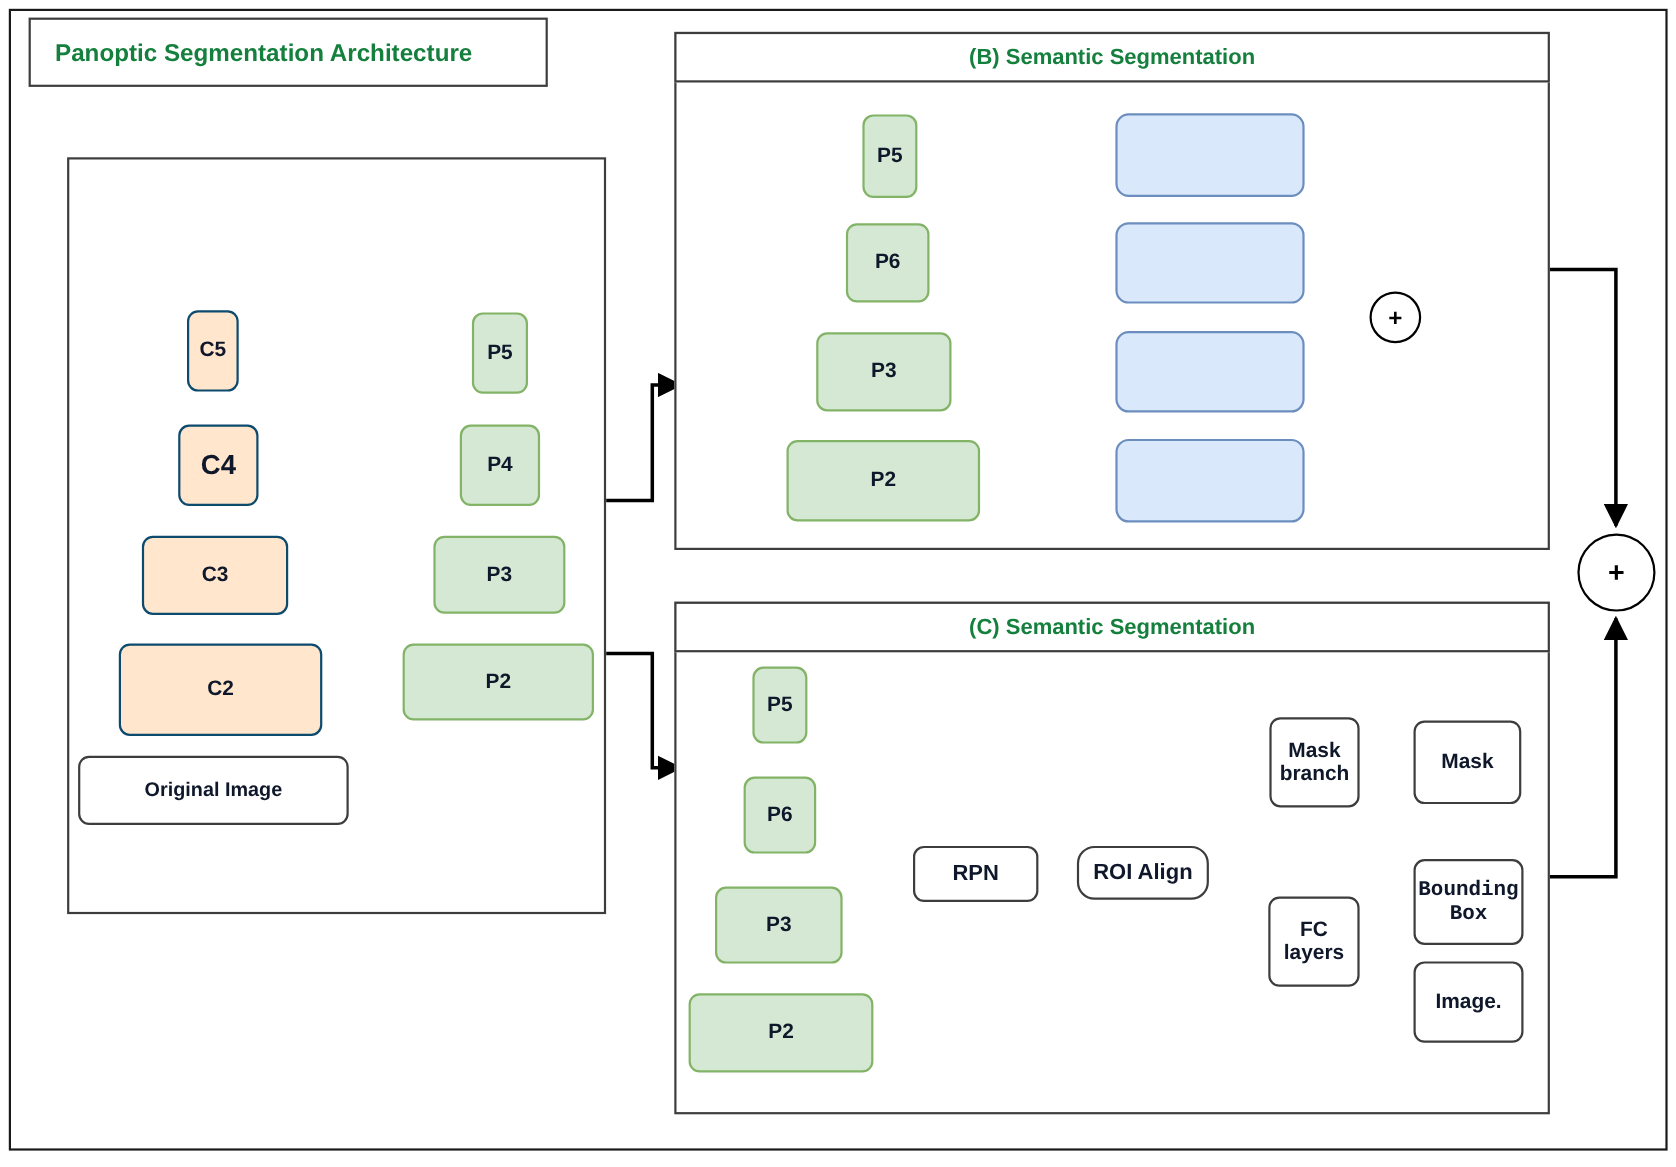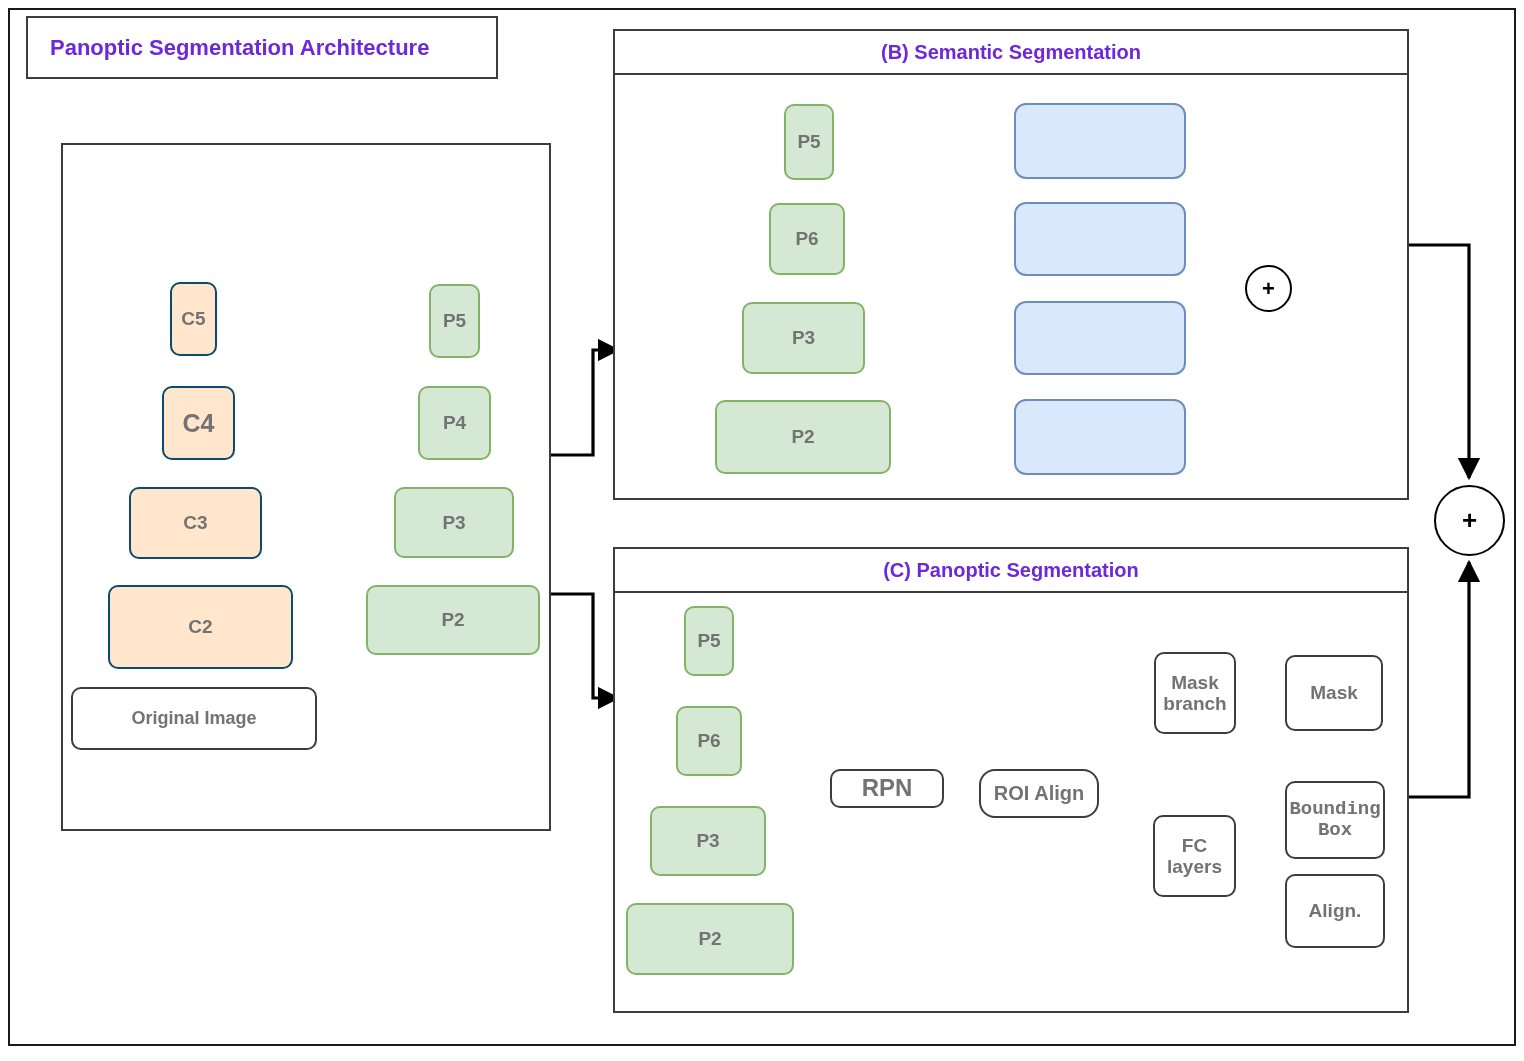--- a/index.html
+++ b/index.html
@@ -3,25 +3,25 @@
 <meta charset="utf-8">
 <style>
   html,body{margin:0;padding:0;background:#ffffff;}
   body{font-family:"Liberation Sans","DejaVu Sans",sans-serif;}
   #canvas{position:relative;width:1524px;height:1061px;background:#fff;overflow:hidden;}
 
   .frame{position:absolute;box-sizing:border-box;background:transparent;}
   .outer-frame{border:2px solid #1a1a1a;}
   .panel{position:absolute;box-sizing:border-box;border:2px solid #3d3d3d;background:#fff;}
   .panel-title{position:absolute;box-sizing:border-box;border:2px solid #3d3d3d;background:#fff;
-      display:flex;align-items:center;justify-content:center;font-weight:bold;color:#6d28d9;}
+      display:flex;align-items:center;justify-content:center;font-weight:bold;color:#15803d;}
   .title-left{justify-content:flex-start;padding-left:22px;}
 
   .node{position:absolute;box-sizing:border-box;display:flex;align-items:center;
-      justify-content:center;text-align:center;font-weight:bold;color:#737373;line-height:1.12;}
+      justify-content:center;text-align:center;font-weight:bold;color:#0f172a;line-height:1.12;}
   .n-orange{background:#ffe6cc;border:2px solid #0c4a6e;border-radius:10px;}
   .n-green{background:#d5e8d4;border:2px solid #82b366;border-radius:10px;}
   .n-blue{background:#dae8fc;border:2px solid #6c8ebf;border-radius:12px;}
   .n-white{background:#ffffff;border:2px solid #3d3d3d;border-radius:10px;}
 
   .plusnode{position:absolute;box-sizing:border-box;border:2px solid #000;border-radius:50%;
       background:#fff;display:flex;align-items:center;justify-content:center;
       font-weight:bold;color:#000;}
 
   svg.wires{position:absolute;left:0;top:0;width:1524px;height:1061px;pointer-events:none;}
@@ -117,41 +117,41 @@
   <div class="node n-green" style="left:715px;top:400px;width:176px;height:74px;font-size:19px;">P2</div>
 
   <div class="node n-blue" style="left:1014px;top:103px;width:172px;height:76px;font-size:18px;"></div>
   <div class="node n-blue" style="left:1014px;top:202px;width:172px;height:74px;font-size:18px;"></div>
   <div class="node n-blue" style="left:1014px;top:301px;width:172px;height:74px;font-size:18px;"></div>
   <div class="node n-blue" style="left:1014px;top:399px;width:172px;height:76px;font-size:18px;"></div>
 
   <div class="plusnode" style="left:1245px;top:265px;width:47px;height:47px;font-size:22px;">+</div>
 
   <div class="panel" style="left:613px;top:547px;width:796px;height:466px;"></div>
-  <div class="panel-title" style="left:613px;top:547px;width:796px;height:46px;font-size:20px;">(C) Panoptic Segmentation</div>
+  <div class="panel-title" style="left:613px;top:547px;width:796px;height:46px;font-size:20px;">(C) Semantic Segmentation</div>
 
   <div class="node n-green" style="left:684px;top:606px;width:50px;height:70px;font-size:19px;">P5</div>
   <div class="node n-green" style="left:676px;top:706px;width:66px;height:70px;font-size:19px;">P6</div>
   <div class="node n-green" style="left:650px;top:806px;width:116px;height:70px;font-size:19px;">P3</div>
   <div class="node n-green" style="left:626px;top:903px;width:168px;height:72px;font-size:19px;">P2</div>
 
-  <div class="node n-white" style="left:830px;top:769px;width:114px;height:39px;font-size:24px;">RPN</div>
+  <div class="node n-white" style="left:830px;top:769px;width:114px;height:51px;font-size:20px;">RPN</div>
   <div class="node n-white" style="left:979px;top:769px;width:120px;height:49px;font-size:20px;border-radius:16px;">ROI Align</div>
 
   <div class="node n-white" style="left:1154px;top:652px;width:82px;height:82px;font-size:19px;white-space:pre-line;">
     <span style="white-space:pre-line;">Mask
 branch</span>
   </div>
   <div class="node n-white" style="left:1285px;top:655px;width:98px;height:76px;font-size:19px;">Mask</div>
 
   <div class="node n-white" style="left:1153px;top:815px;width:83px;height:82px;font-size:19px;white-space:pre-line;">
     <span style="white-space:pre-line;">FC
 layers</span>
   </div>
   <div class="node n-white" style="left:1285px;top:781px;width:100px;height:78px;font-size:19px;white-space:pre-line;font-family:Liberation Mono, monospace;">
     <span style="white-space:pre-line;">Bounding
 Box</span>
   </div>
-  <div class="node n-white" style="left:1285px;top:874px;width:100px;height:74px;font-size:19px;">Align.</div>
+  <div class="node n-white" style="left:1285px;top:874px;width:100px;height:74px;font-size:19px;">Image.</div>
 
   <div class="plusnode" style="left:1434px;top:485px;width:71px;height:71px;font-size:26px;">+</div>
 
 </div>
 
 </body></html>

